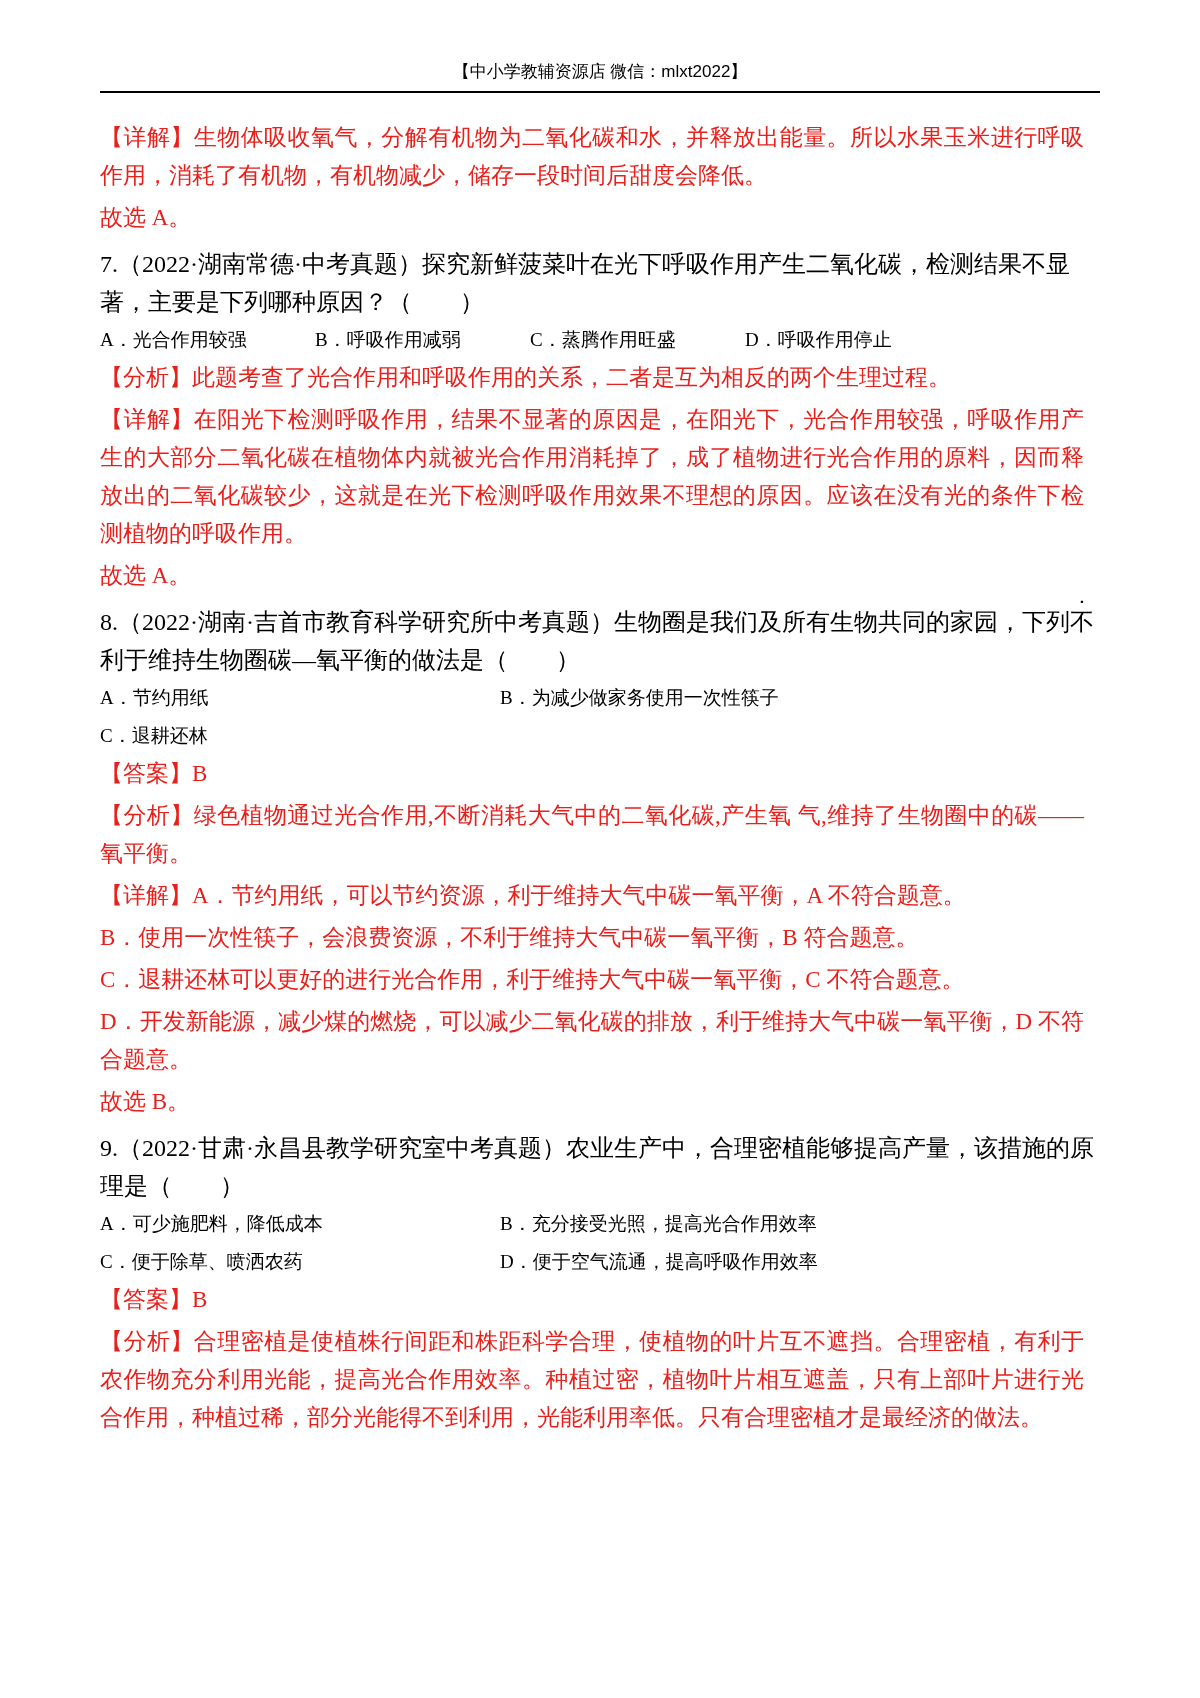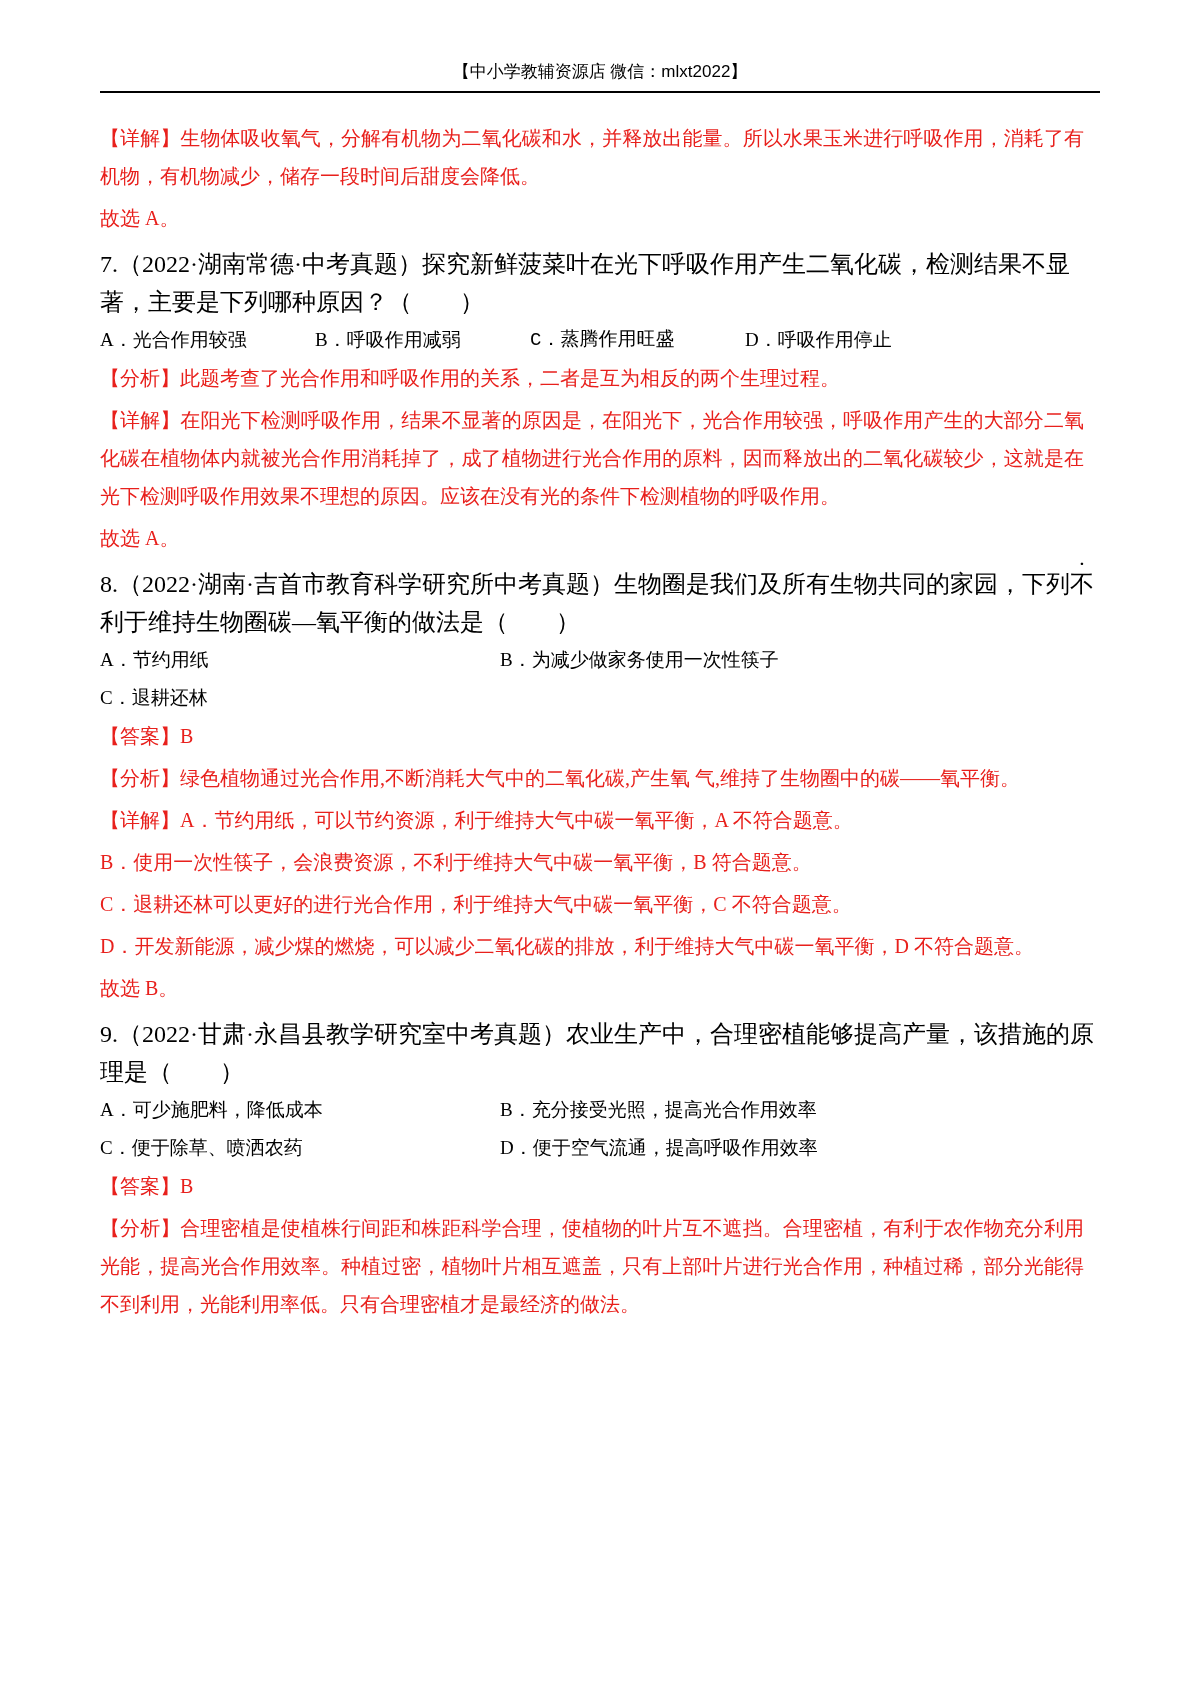--- a/index.html
+++ b/index.html
@@ -26,21 +26,21 @@
     font-size: 17px;
     color: #000000;
     padding-bottom: 8px;
   }
   .header-rule {
     border-bottom: 2px solid #000000;
     margin-bottom: 26px;
   }
   .blk {
     margin: 0 16px 4px 0;
-    font-size: 20px;
+    font-size: 23px;
     line-height: 38px;
     text-align: justify;
   }
   .red {
     color: #e8201c;
   }
   .q-line {
     font-size: 24px;
     line-height: 38px;
     color: #000000;
@@ -49,21 +49,21 @@
     display: flex;
     font-size: 19px;
     line-height: 38px;
     color: #000000;
   }
   .opts .o {
     white-space: nowrap;
   }
   .opts-inline .o1 { width: 215px; }
   .opts-inline .o2 { width: 215px; }
-  .opts-inline .o3 { width: 215px; font-family: Liberation Mono, monospace; }
+  .opts-inline .o3 { width: 215px; }
   .opts-2col .oA { width: 400px; }
   .spacer-s { height: 4px; }
   .underdot {
     position: relative;
   }
   .underdot::after {
     content: "·";
     position: absolute;
     left: 50%;
     transform: translateX(-50%);

